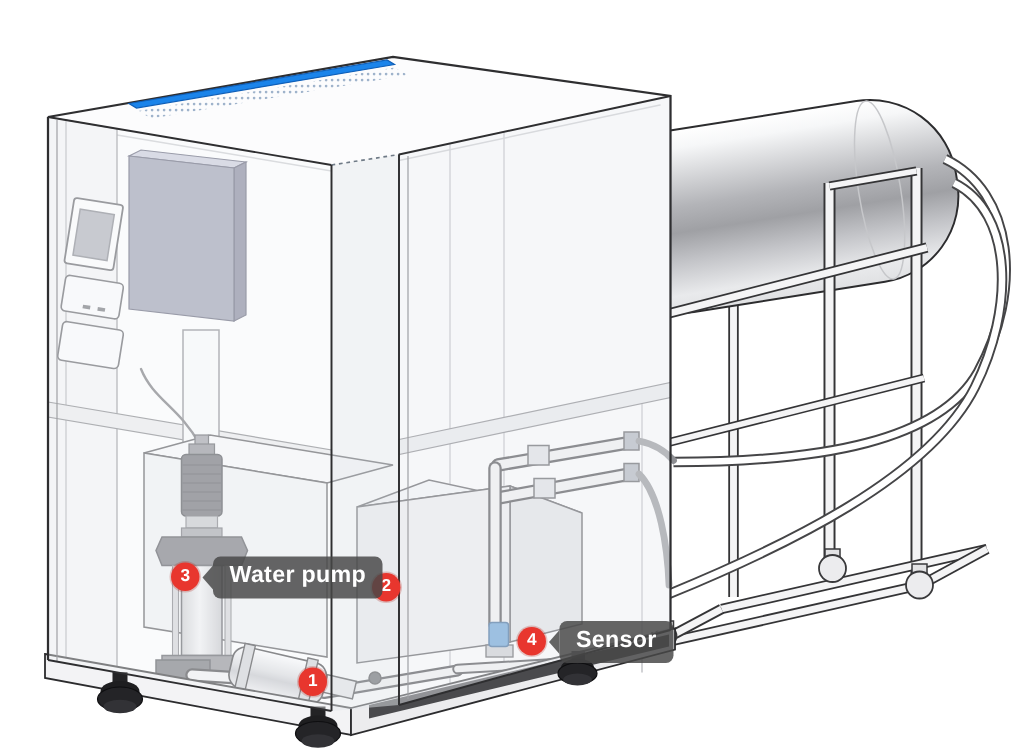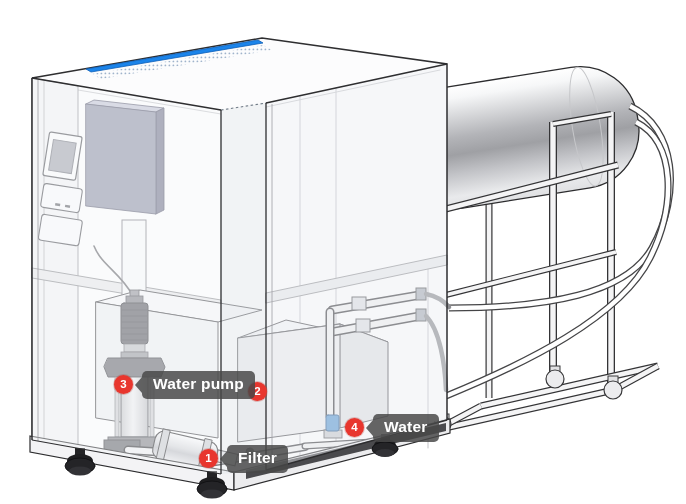--- a/index.html
+++ b/index.html
@@ -285,27 +285,26 @@
   </g>
 
   <g>
     <polygon points="86,69 258,40 263,43 91,72" style="fill:var(--strip)" stroke="#0f5fb8" stroke-width="0.8"></polygon>
     <polygon points="92,74 263,45 272,50 101,79" fill="url(#dots)"></polygon>
   </g>
 </svg>
 
 <div class="callout co-1">
   <span class="badge">1</span>
-  <span class="tag">Filter</span>
 </div>
 <div class="callout co-2">
   <span class="badge">2</span>
 </div>
 <div class="callout co-3">
   <span class="badge">3</span>
   <span class="tag">Water pump</span>
 </div>
 <div class="callout co-4">
   <span class="badge">4</span>
-  <span class="tag">Water</span>
+  <span class="tag">Sensor</span>
 </div>
 
 </div>
 
 </body></html>

